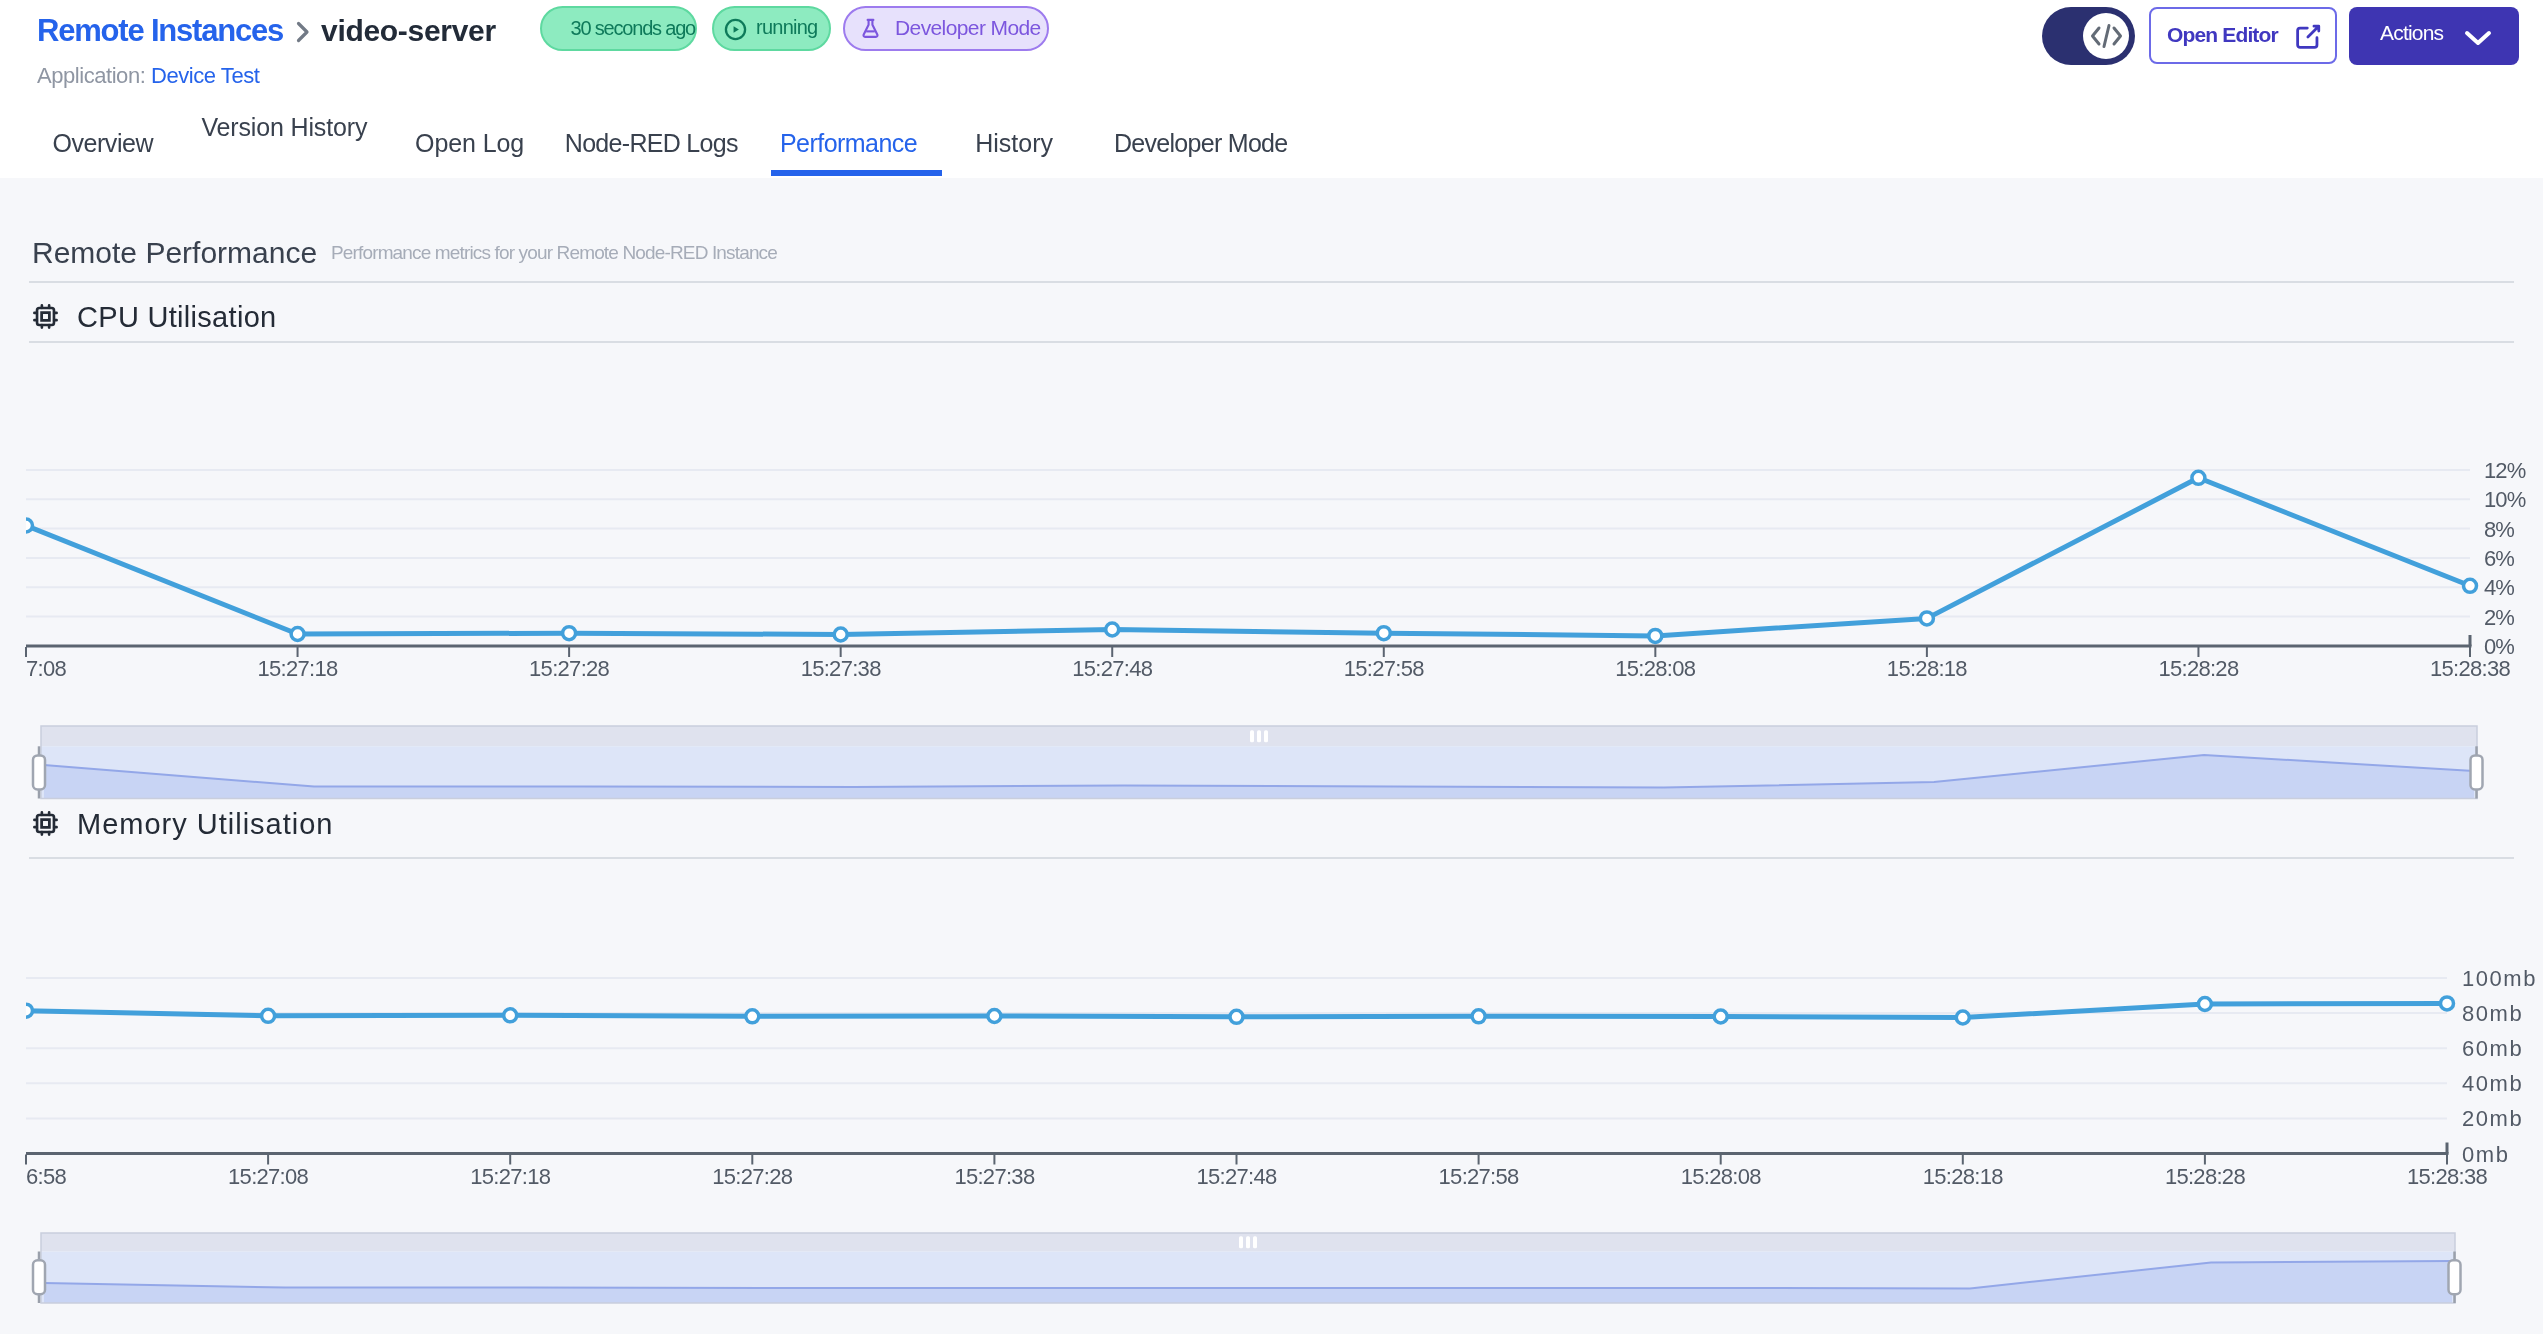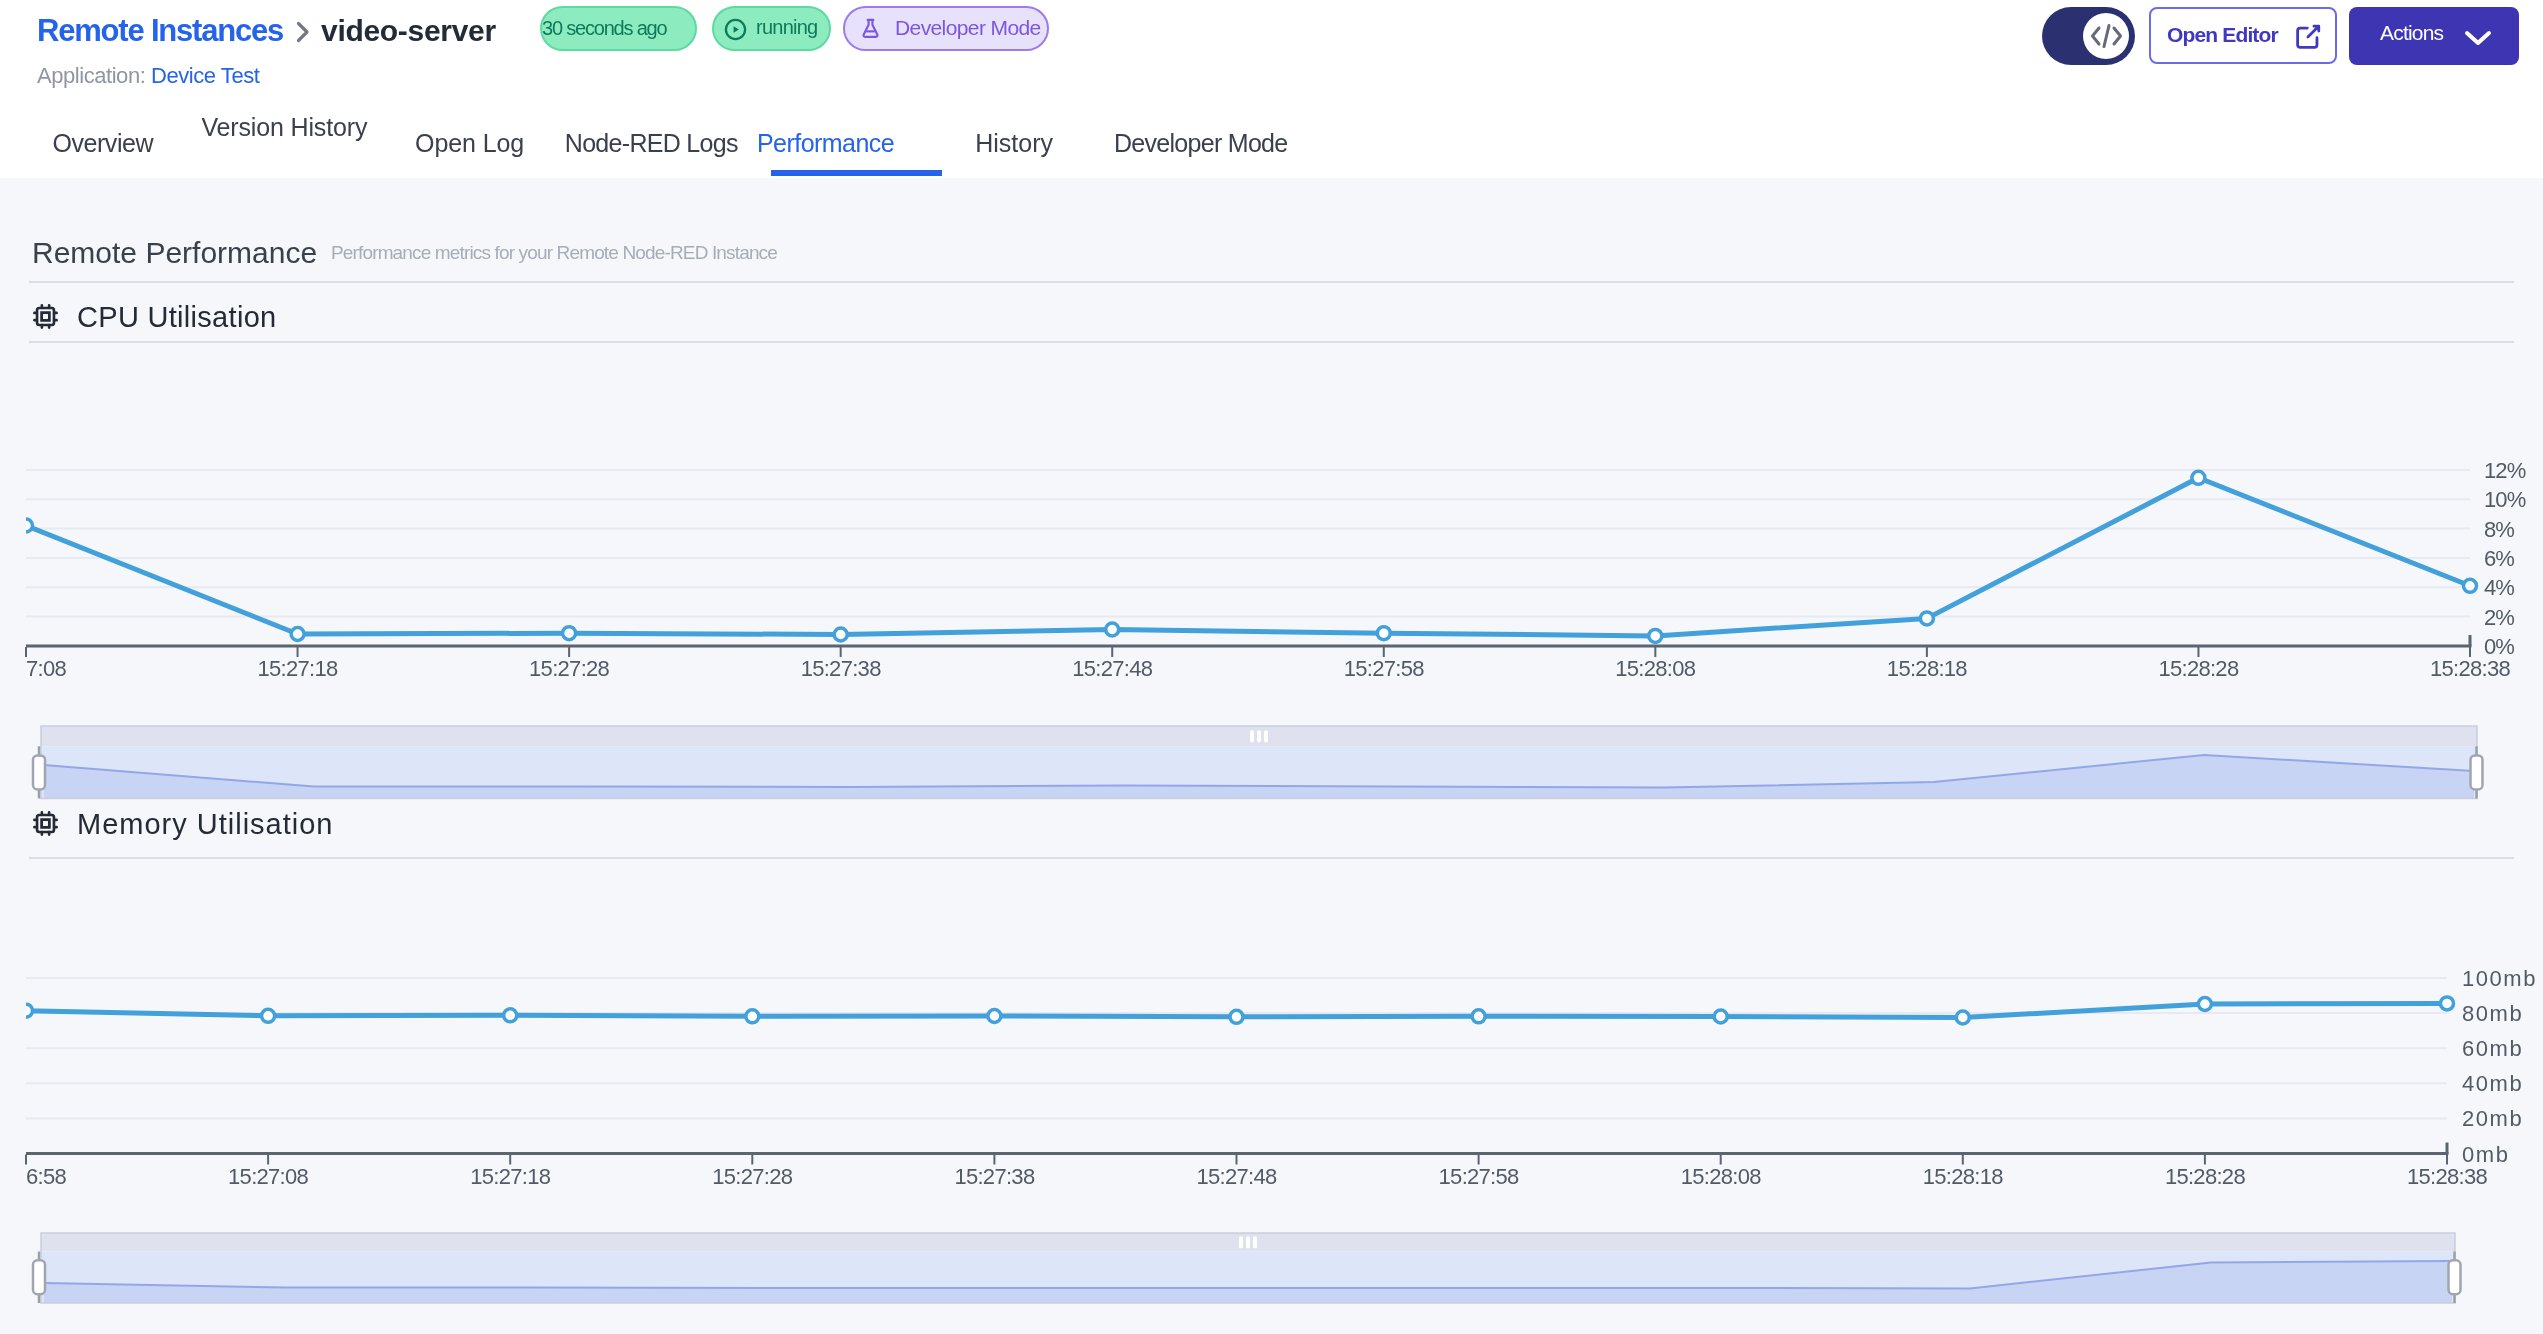--- a/index.html
+++ b/index.html
@@ -2,39 +2,39 @@
 <html><head><meta charset="utf-8"><style>
 html,body{margin:0;padding:0;width:2543px;height:1334px;overflow:hidden;background:#ffffff;font-family:"Liberation Sans",sans-serif;}
 .a{position:absolute;}
 </style></head><body>
 <div class="a" style="left:0;top:178px;width:2543px;height:1156px;background:#f6f7fa"></div>
 <div class="a" style="left:37px;top:13px;font-size:31px;font-weight:bold;letter-spacing:-1.2px;color:#2563eb">Remote Instances</div>
 <svg class="a" style="left:291px;top:19px" width="22" height="26" viewBox="0 0 22 26">
     <path d="M7.5 4.5 L16 13 L7.5 21.5" fill="none" stroke="#727a86" stroke-width="3.2" stroke-linecap="round" stroke-linejoin="round"></path>
   </svg>
 <div class="a" style="left:321px;top:14px;font-size:30px;font-weight:bold;letter-spacing:-0.3px;color:#222b38">video-server</div>
-<div class="a" style="left:540px;top:6px;width:157px;height:45px;background:#8debc0;border:2px solid #5ed9a0;border-radius:24px;box-sizing:border-box;font-size:20px;letter-spacing:-1.2px;color:#0e7a5a;line-height:41px;text-align:left">30 seconds ago</div>
+<div class="a" style="left:540px;top:6px;width:157px;height:45px;background:#8debc0;border:2px solid #5ed9a0;border-radius:24px;box-sizing:border-box;font-size:20px;letter-spacing:-1.2px;color:#0e7a5a;line-height:41px;text-align:right">30 seconds ago</div>
 <div class="a" style="left:712px;top:6px;width:119px;height:45px;background:#8debc0;border:2px solid #5ed9a0;border-radius:24px;box-sizing:border-box"></div>
 <svg class="a" style="left:724px;top:18px" width="23" height="23" viewBox="0 0 24 24">
     <circle cx="12" cy="12" r="10" fill="none" stroke="#0e7a5a" stroke-width="2.4"></circle>
     <path d="M10 8.5 L15.5 12 L10 15.5 Z" fill="#0e7a5a"></path>
   </svg>
 <div class="a" style="left:756px;top:16px;font-size:20px;letter-spacing:-0.75px;color:#0e7a5a">running</div>
 <div class="a" style="left:843px;top:6px;width:206px;height:45px;background:#e7e1fc;border:2px solid #9d7bee;border-radius:24px;box-sizing:border-box"></div>
 <svg class="a" style="left:859px;top:17px" width="23" height="23" viewBox="0 0 24 24">
     <path d="M9 3 h6 M10 3 v5 L4.8 18.5 a1.6 1.6 0 0 0 1.5 2.2 h11.4 a1.6 1.6 0 0 0 1.5 -2.2 L14 8 V3" fill="none" stroke="#7c56de" stroke-width="2.2" stroke-linecap="round" stroke-linejoin="round"></path>
     <path d="M7.5 15 h9" stroke="#7c56de" stroke-width="2.2"></path>
   </svg>
 <div class="a" style="left:895px;top:16px;font-size:21px;letter-spacing:-0.6px;color:#7c56de">Developer Mode</div>
 <div class="a" style="left:37px;top:63px;font-size:22px;letter-spacing:-0.45px;color:#8f96a3">Application: <span style="color:#2563eb">Device Test</span></div>
 <div class="a" style="left:52.5px;top:129px;font-size:25px;letter-spacing:-0.45px;color:#39414e">Overview</div>
 <div class="a" style="left:201.4px;top:113px;font-size:25px;letter-spacing:-0.15px;color:#39414e">Version History</div>
 <div class="a" style="left:415.1px;top:129px;font-size:25px;letter-spacing:-0.1px;color:#39414e">Open Log</div>
 <div class="a" style="left:564.8px;top:129px;font-size:25px;letter-spacing:-0.7px;color:#39414e">Node-RED Logs</div>
-<div class="a" style="left:757px;top:129px;font-size:25px;letter-spacing:-0.55px;color:#2563eb">Performance</div>
+<div class="a" style="left:780px;top:129px;font-size:25px;letter-spacing:-0.55px;color:#2563eb">Performance</div>
 <div class="a" style="left:975.2px;top:129px;font-size:25px;letter-spacing:0px;color:#39414e">History</div>
 <div class="a" style="left:1113.9px;top:129px;font-size:25px;letter-spacing:-0.7px;color:#39414e">Developer Mode</div>
 <div class="a" style="left:771px;top:170px;width:171px;height:6px;background:#2563eb"></div>
 <div class="a" style="left:2042px;top:7px;width:93px;height:58px;background:#2b3070;border-radius:29px"></div>
 <div class="a" style="left:2083px;top:13px;width:46px;height:46px;background:#ffffff;border-radius:50%"></div>
 <svg class="a" style="left:2089px;top:22px" width="35" height="28" viewBox="0 0 35 28">
     <path d="M10 6 L3.5 14 L10 22" fill="none" stroke="#636b76" stroke-width="3" stroke-linecap="round" stroke-linejoin="round"></path>
     <path d="M25 6 L31.5 14 L25 22" fill="none" stroke="#636b76" stroke-width="3" stroke-linecap="round" stroke-linejoin="round"></path>
     <path d="M20 3.5 L15 24.5" fill="none" stroke="#636b76" stroke-width="3" stroke-linecap="round"></path>
   </svg>

